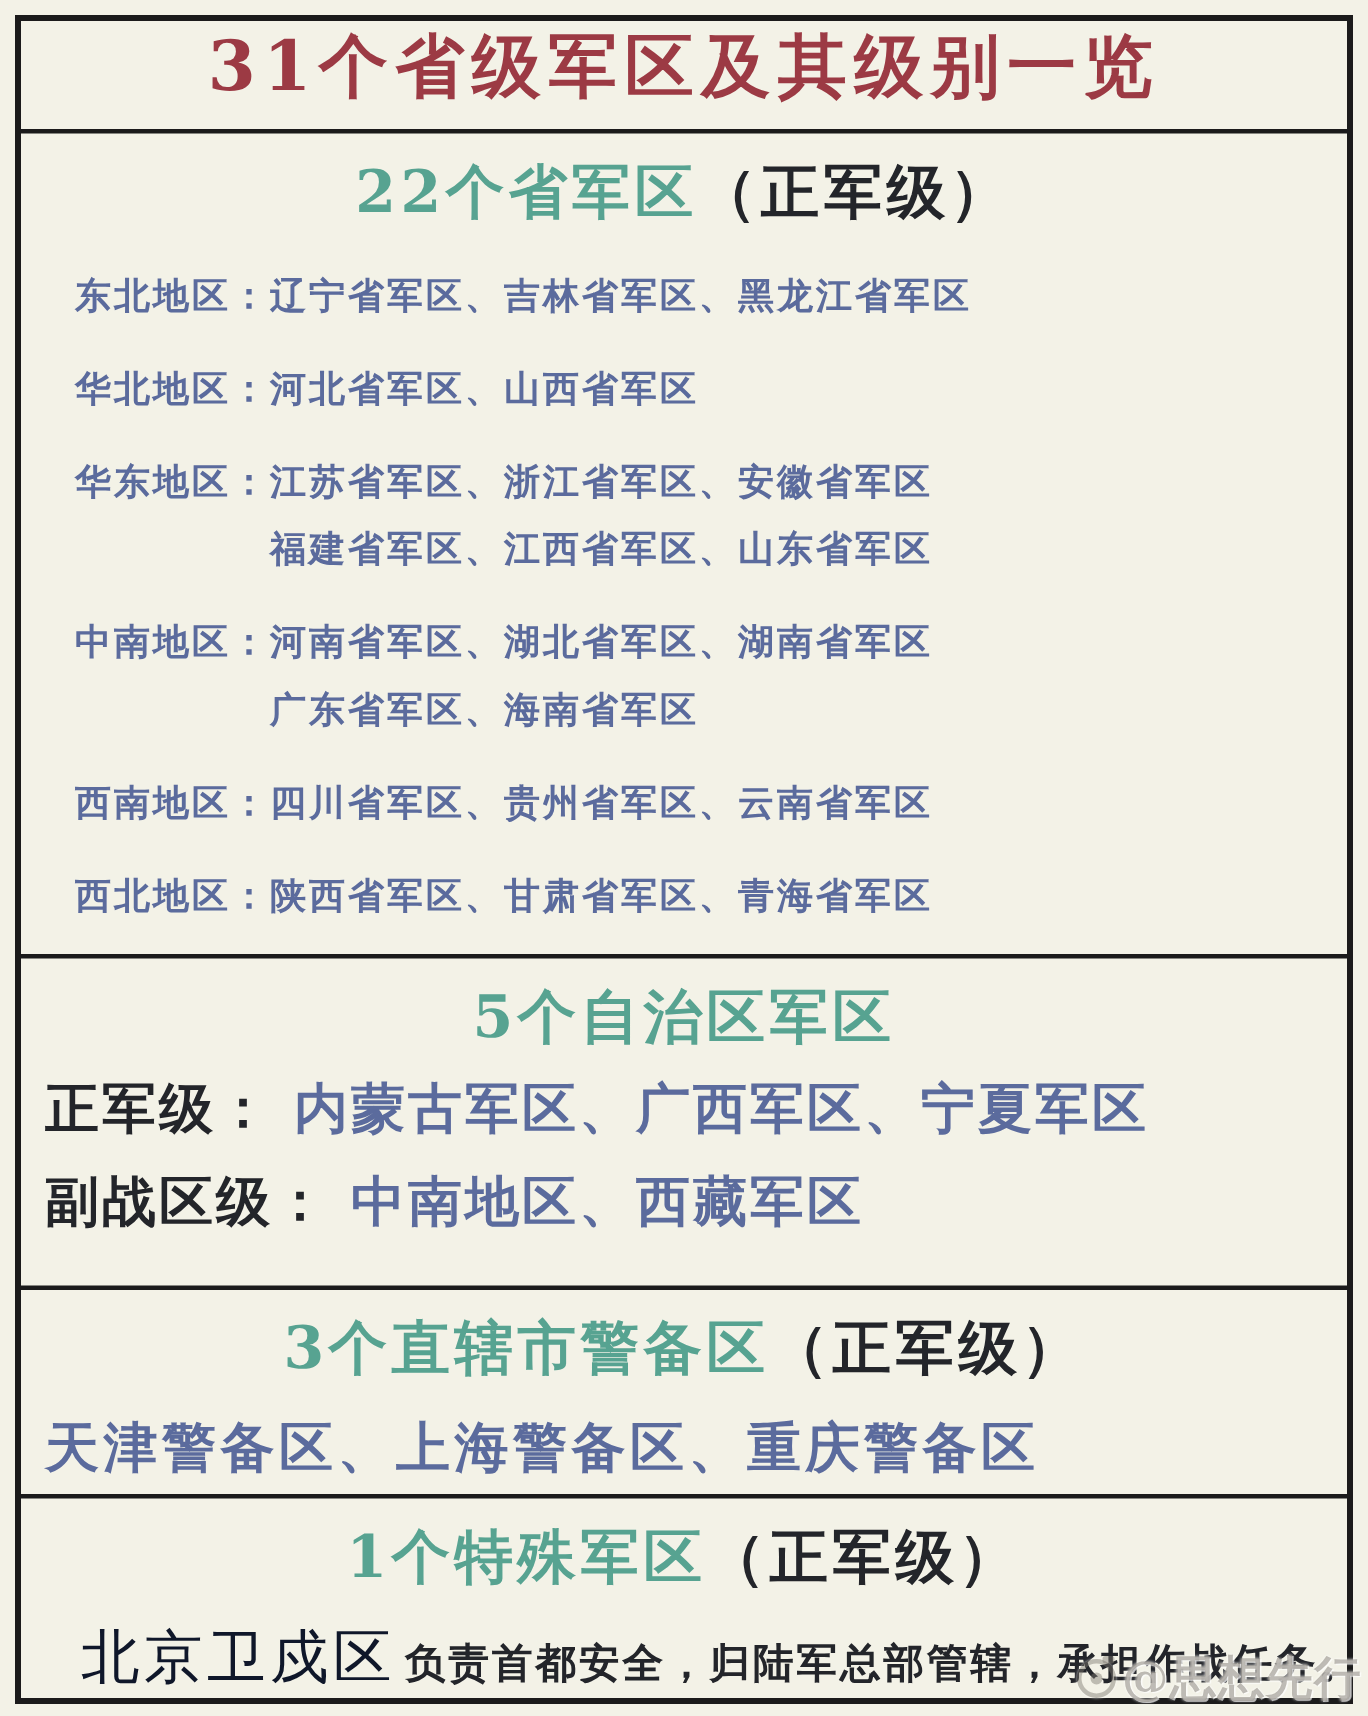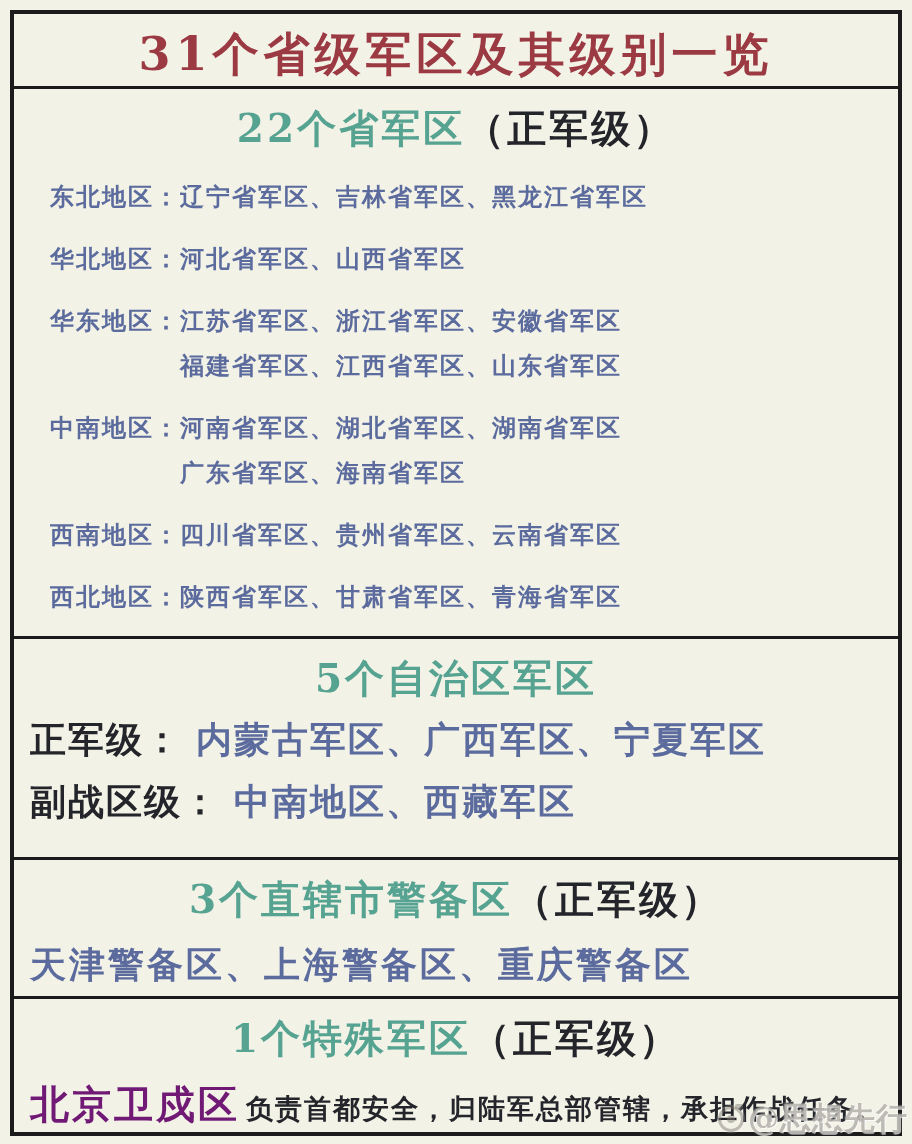--- a/index.html
+++ b/index.html
@@ -20,21 +20,21 @@
     left: 10px; top: 10px; right: 10px; bottom: 8px;
     border: 4px solid #1b1b1b;
     display: flex;
     flex-direction: column;
     background: #f3f2e7;
   }
   .title-band {
     height: 84px;
     border-bottom: 3px solid #1b1b1b;
     display: flex;
-    align-items: flex-end;
+    align-items: flex-start;
     justify-content: center;
   }
   .title-band h1 {
     font-size: 46px;
     font-weight: 700;
     color: #9c3a44;
     letter-spacing: 5px;
   }
   section { border-bottom: 3px solid #1b1b1b; }
   section:last-of-type { border-bottom: none; flex: 1; }
@@ -91,24 +91,25 @@
     white-space: nowrap;
   }
 
   
   .sec-special .special-row {
     padding: 14px 10px 0 16px;
     white-space: nowrap;
   }
   .special-name {
     font-size: 39px;
-    color: #701a75;
-    font-weight: 700;
+    color: #0f172a;
+    font-weight: 400;
     letter-spacing: 3px;
     vertical-align: baseline;
+    margin-left: 24px;
   }
   .special-desc {
     font-size: 27px;
     color: #23252a;
     font-weight: 600;
     letter-spacing: 2px;
     vertical-align: baseline;
     padding-left: 6px;
   }
 

